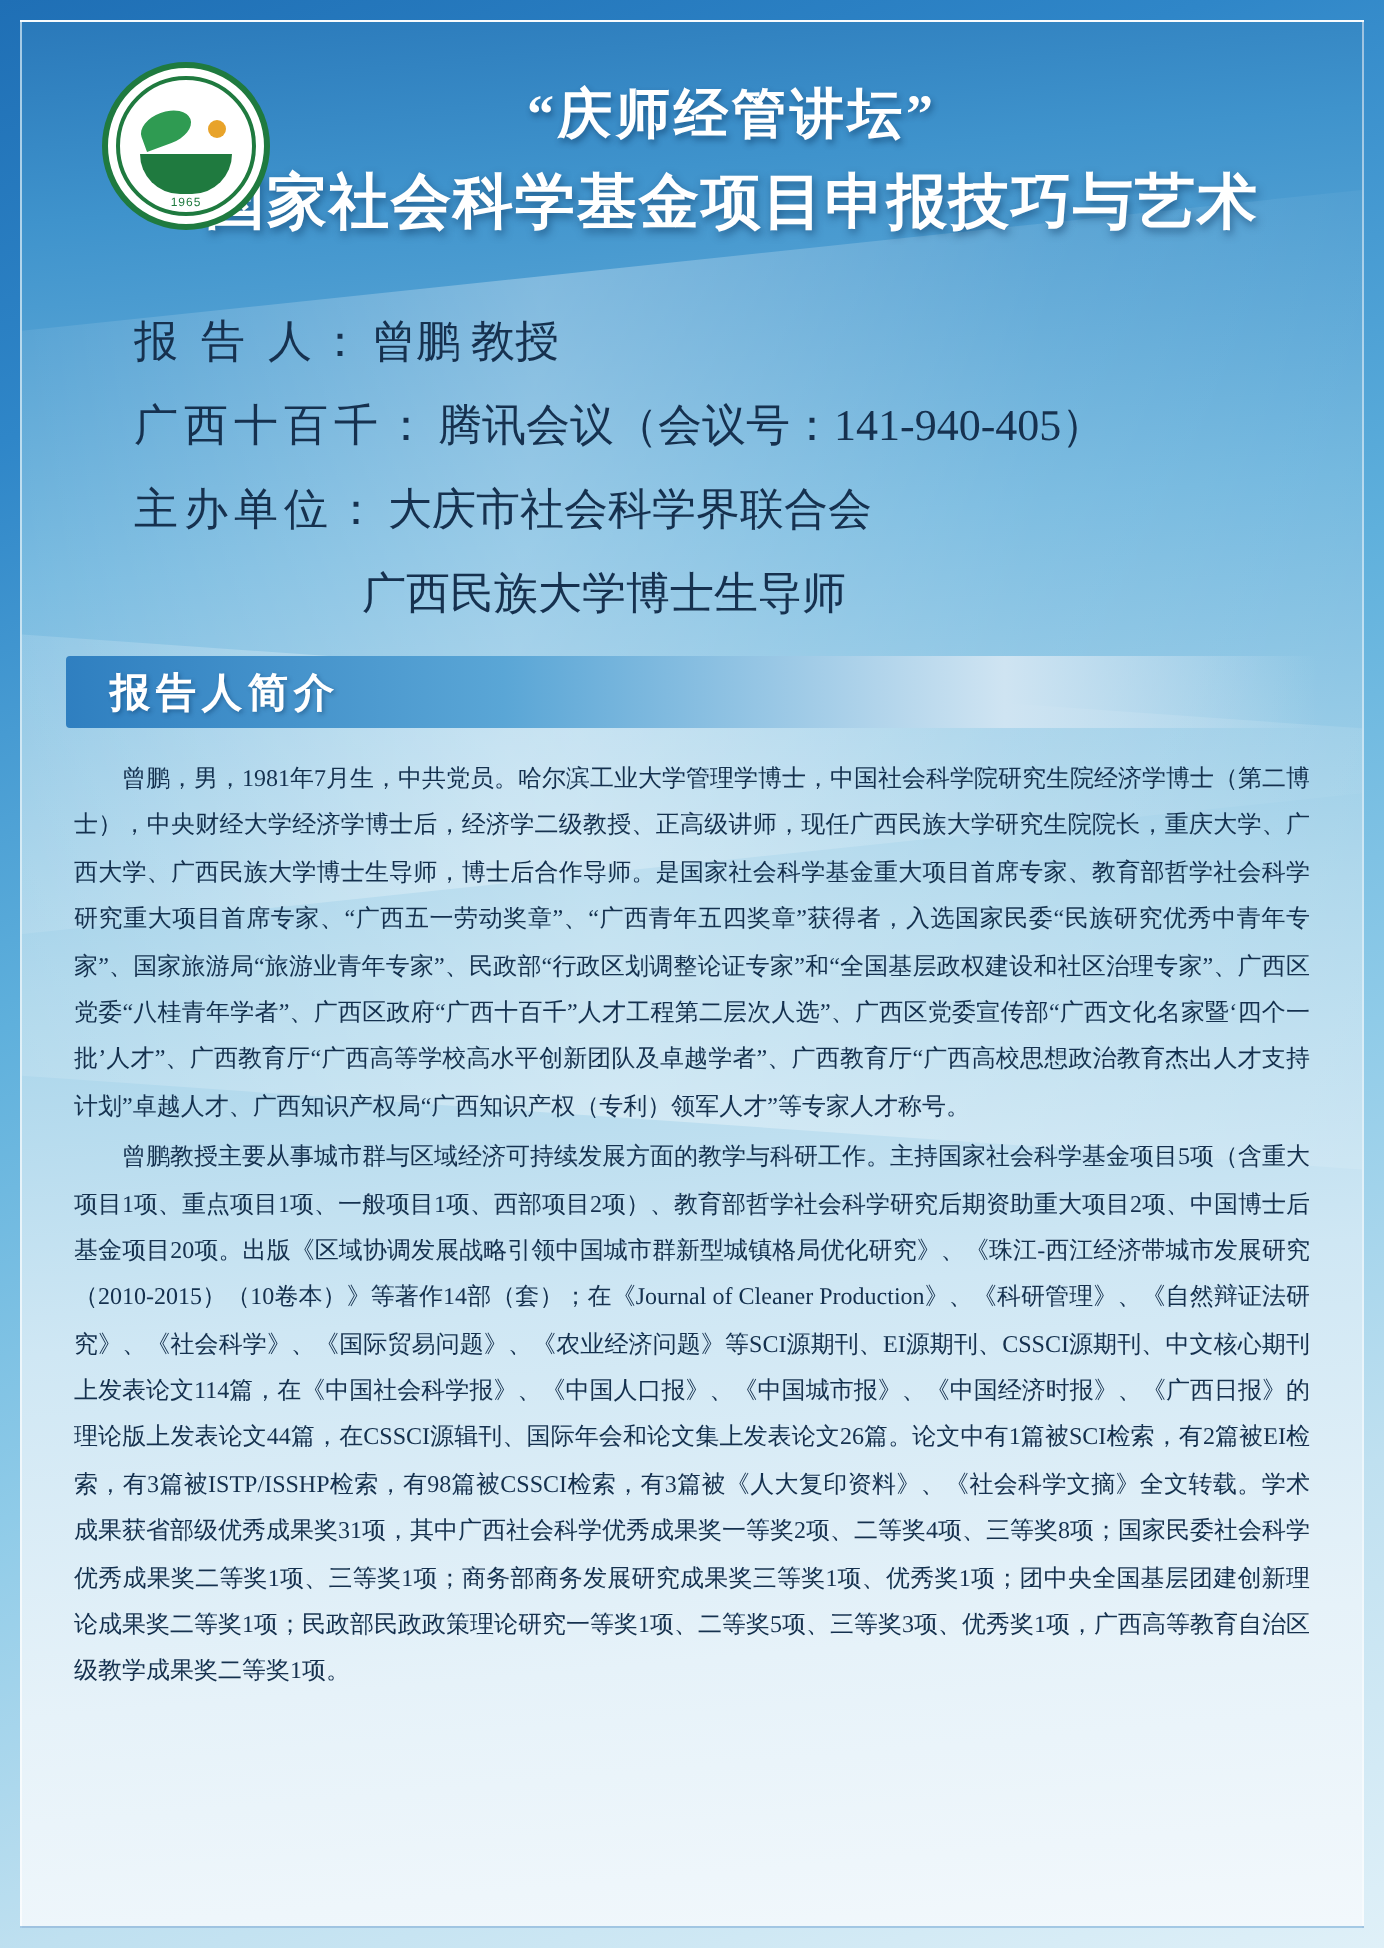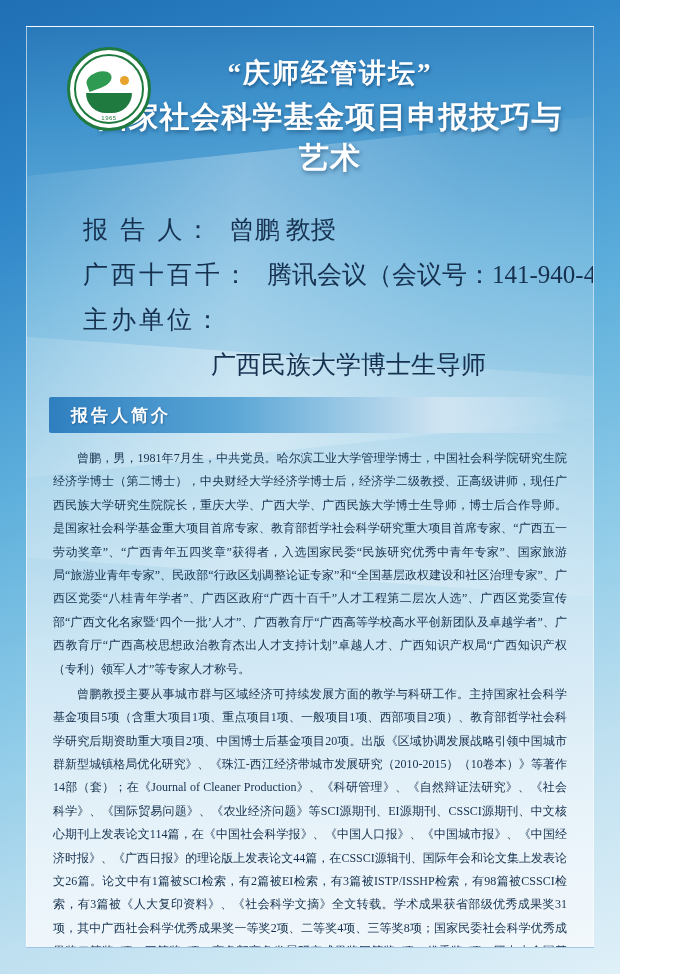--- a/index.html
+++ b/index.html
@@ -8,24 +8,24 @@
   }
   body {
     width: 692px;
     height: 974px;
     font-family: "Liberation Sans", sans-serif;
     background: #ffffff;
     overflow: hidden;
   }
   .poster {
     position: relative;
-    width: 620px;
+    width: 692px;
     height: 974px;
     box-sizing: border-box;
-    padding: 26px;
+    padding: 10px;
     background: linear-gradient(160deg, #1f6fb5 0%, #2f86c8 18%, #5fb0dc 42%, #8fcbe8 62%, #bfe0f0 80%, #dff0f8 100%);
   }
   .inner {
     position: relative;
     width: 100%;
     height: 100%;
     box-sizing: border-box;
     border: 1px solid rgba(255,255,255,0.55);
     background: linear-gradient(175deg, #2a79ba 0%, #3f93cc 10%, #6fb6de 28%, #a7d4ea 48%, #cfe7f4 66%, #e6f2f9 84%, #f2f8fc 100%);
     overflow: hidden;
@@ -142,53 +142,53 @@
   
   .info {
     position: relative;
     z-index: 3;
     margin: 28px 0 0 0;
     padding: 0 30px 0 56px;
   }
   .info-row {
     display: flex;
     align-items: baseline;
-    font-size: 25px;
+    font-size: 22px;
     color: #19335c;
     font-family: "Liberation Serif", serif;
     margin-bottom: 12px;
     white-space: nowrap;
   }
   .info-label {
     letter-spacing: 3px;
     color: #16314f;
     flex: none;
   }
   .info-value {
-    margin-left: 16px;
+    margin-left: 2px;
     color: #16314f;
   }
   .info-row.indent {
     padding-left: 112px;
   }
 
   
   .banner {
     position: relative;
     z-index: 3;
     margin: 16px 22px 10px 22px;
     height: 36px;
     background: linear-gradient(90deg, #2f7fc0 0%, #5aa6d6 35%, #cfe4f2 75%, rgba(235,245,251,0) 100%);
     border-radius: 2px;
     display: flex;
     align-items: center;
   }
   .banner-text {
     font-family: "Liberation Serif", serif;
-    font-size: 17px;
+    font-size: 20px;
     font-weight: bold;
     color: #ffffff;
     letter-spacing: 3px;
     padding-left: 22px;
     text-shadow: 1px 1px 2px rgba(0,40,80,0.35);
   }
 
   
   .body-text {
     position: relative;
@@ -233,20 +233,21 @@
       <div class="info-row">
         <span class="info-label">报 告 人：</span>
         <span class="info-value">曾鹏 教授</span>
       </div>
       <div class="info-row">
         <span class="info-label">广西十百千：</span>
         <span class="info-value">腾讯会议（会议号：141-940-405）</span>
       </div>
       <div class="info-row">
         <span class="info-label">主办单位：</span>
+        <span class="info-value">大庆市社会科学界联合会</span>
       </div>
       <div class="info-row indent">
         <span class="info-value">广西民族大学博士生导师</span>
       </div>
     </div>
 
     <div class="banner">
       <span class="banner-text">报告人简介</span>
     </div>
 

